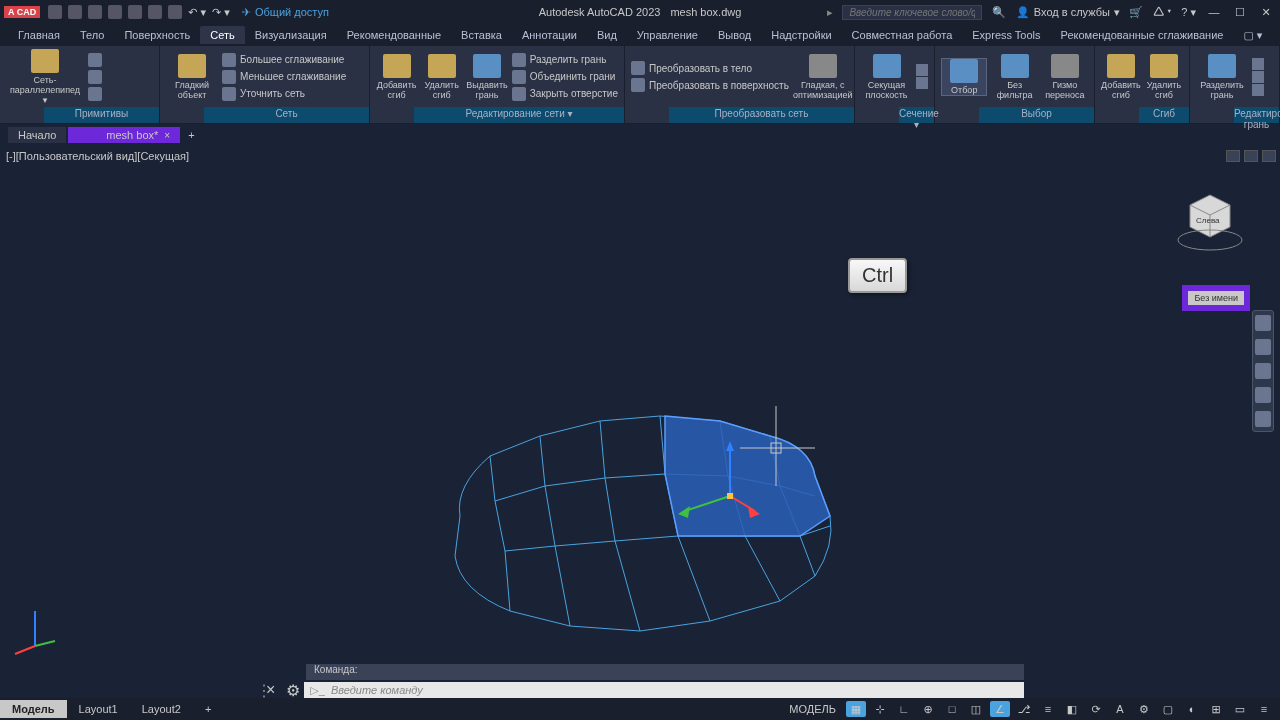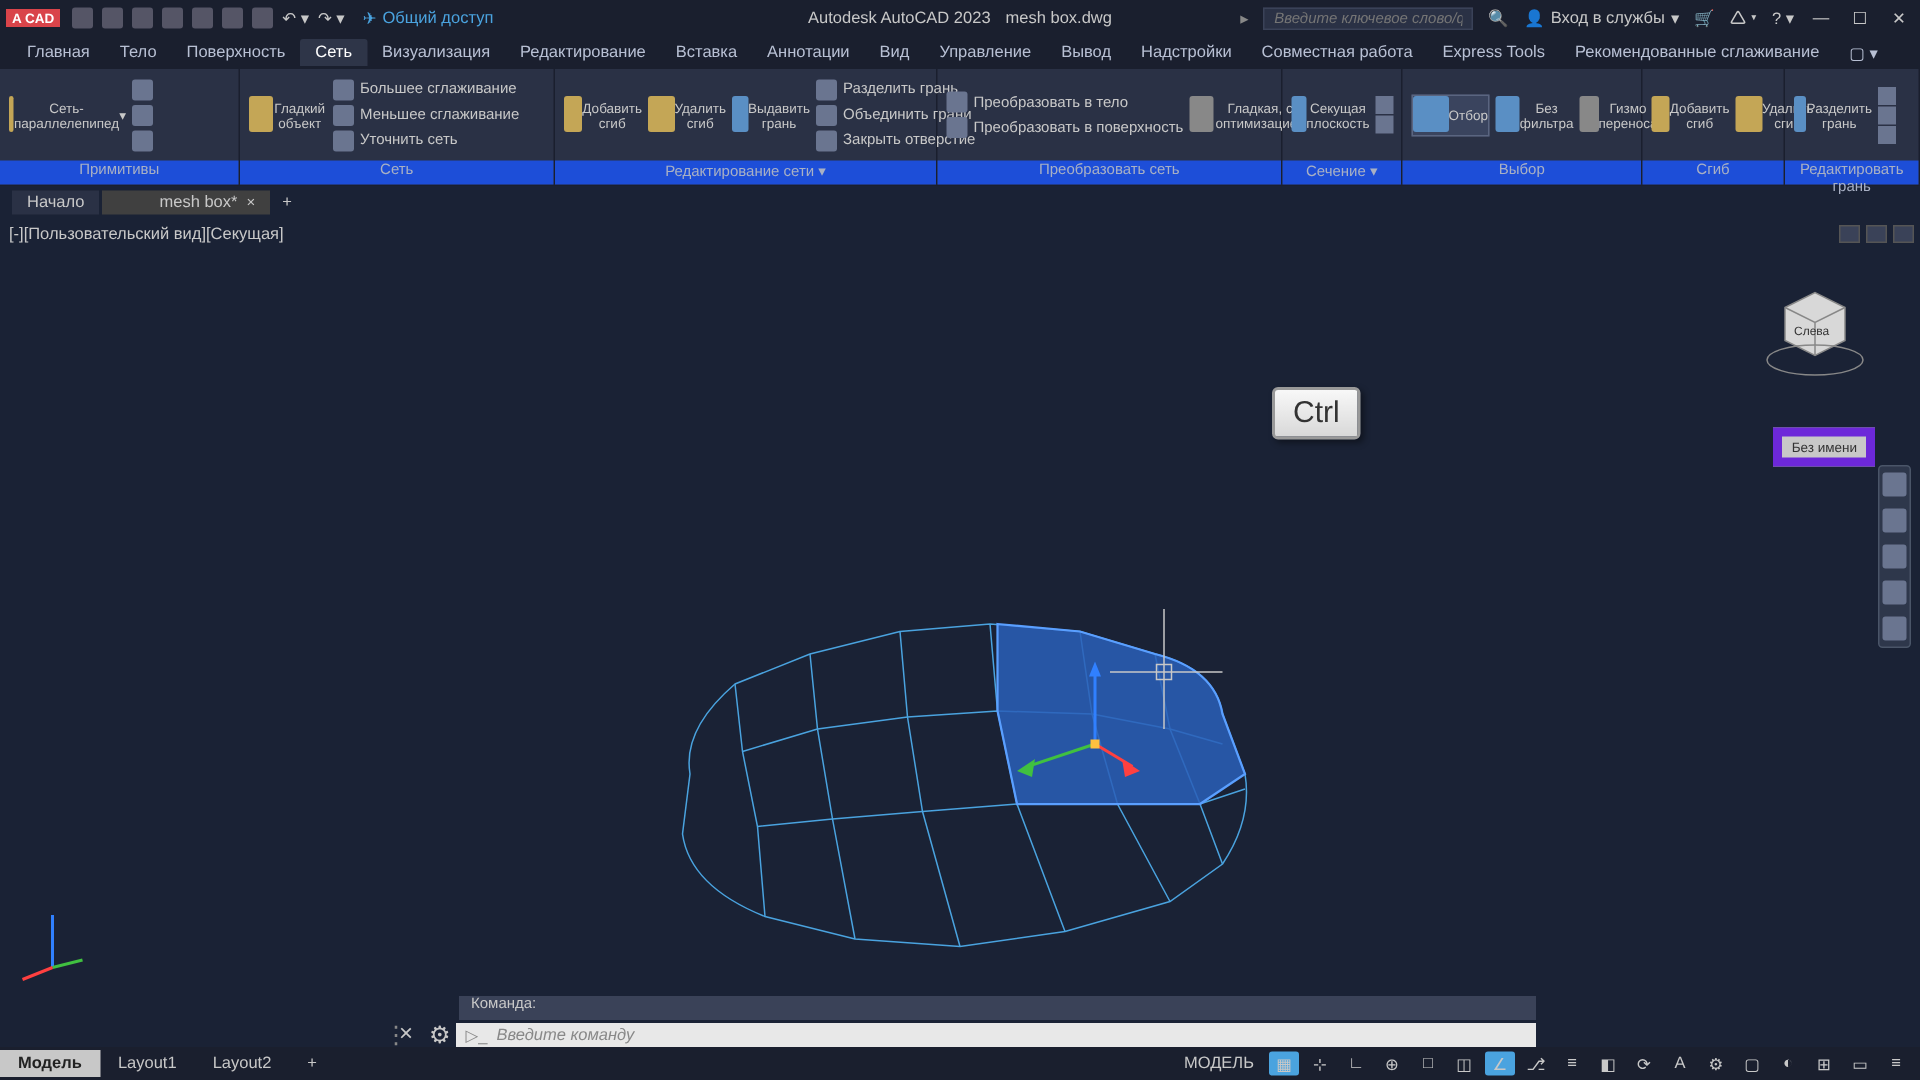--- a/index.html
+++ b/index.html
@@ -12,31 +12,31 @@
 .title-center { position: absolute; left: 50%; transform: translateX(-50%); display: flex; gap: 10px; }
 .title-right { margin-left: auto; display: flex; align-items: center; gap: 10px; padding-right: 6px; }
 .search-input { background: #2a3145; border: 1px solid #3a4258; color: #7a88a8; font-size: 10px; padding: 1px 6px; width: 140px; font-style: italic; }
 .win-btn { width: 16px; height: 16px; display: flex; align-items: center; justify-content: center; cursor: pointer; }
 .tabs-row { height: 22px; background: #1a1f2e; display: flex; align-items: center; font-size: 11px; padding-left: 8px; }
 .rtab { padding: 3px 10px; color: #b8c0d4; cursor: pointer; }
 .rtab.active { background: #2e3548; color: #fff; border-radius: 2px 2px 0 0; }
 .ribbon { height: 78px; background: #2a3145; display: flex; border-bottom: 1px solid #1a1f2e; }
 .panel { border-right: 1px solid #1a1f2e; display: flex; flex-direction: column; }
 .panel-body { flex: 1; display: flex; align-items: center; padding: 2px 6px; gap: 4px; }
-.panel-title { height: 16px; font-size: 10px; text-align: center; color: #a8b0c4; background: #1d4ed8; padding-top: 1px; }
-.big-btn { display: flex; align-items: center; justify-content: center; font-size: 9px; text-align: center; width: 52px; cursor: pointer; }
+.panel-title { height: 16px; font-size: 10px; text-align: center; color: #a8b0c4; background: #0c4a6e; padding-top: 1px; margin-left: 44px; }
+.big-btn { display: flex; flex-direction: column; align-items: center; justify-content: center; font-size: 9px; text-align: center; width: 52px; cursor: pointer; }
 .big-btn.wide { width: 78px; }
 .big-btn .icon32 { width: 28px; height: 24px; background: #c4a656; border-radius: 2px; margin-bottom: 2px; }
 .big-btn.active { background: #3a445e; border: 1px solid #5a6580; }
 .small-row { display: flex; align-items: center; gap: 4px; font-size: 10px; padding: 1px 0; cursor: pointer; white-space: nowrap; }
 .small-row .icon16 { width: 14px; height: 14px; background: #6a7590; border-radius: 2px; }
 .col { display: flex; flex-direction: column; gap: 1px; }
 .doc-tabs { height: 22px; background: #1a2235; display: flex; align-items: center; font-size: 11px; padding-left: 8px; }
 .doc-tab { padding: 2px 10px; background: #2a3145; margin-right: 2px; cursor: pointer; display: flex; align-items: center; gap: 6px; }
-.doc-tab.active { background: #404040; padding-left: 38px; }
+.doc-tab.active { background: #6d28d9; padding-left: 38px; }
 .doc-tab .close { font-size: 10px; }
 .viewport-label { position: absolute; top: 150px; left: 6px; font-size: 11px; color: #c8c8c8; }
 .viewport { position: absolute; top: 146px; left: 0; right: 0; bottom: 50px; background: #1a2235; overflow: hidden; }
 .vp-controls { position: absolute; top: 150px; right: 4px; display: flex; gap: 4px; }
 .vp-btn { width: 14px; height: 12px; background: #3a4258; border: 1px solid #555; cursor: pointer; }
 .viewcube { position: absolute; top: 180px; right: 30px; width: 80px; height: 80px; }
 .cube-label { position: absolute; top: 285px; right: 30px; background: #c8c8c8; color: #333; font-size: 9px; padding: 2px 6px; border: 6px solid #6d28d9; }
 .navbar-right { position: absolute; top: 310px; right: 6px; width: 22px; background: rgba(60,70,90,0.6); border: 1px solid #4a5568; border-radius: 3px; padding: 4px 2px; display: flex; flex-direction: column; gap: 8px; }
 .navbar-right div { width: 16px; height: 16px; background: #6a7590; border-radius: 2px; }
 .ucs-icon { position: absolute; bottom: 60px; left: 10px; }
@@ -92,21 +92,21 @@
     <div class="win-btn">✕</div>
   </div>
 </div>
 
 <div class="tabs-row">
   <div class="rtab">Главная</div>
   <div class="rtab">Тело</div>
   <div class="rtab">Поверхность</div>
   <div class="rtab active">Сеть</div>
   <div class="rtab">Визуализация</div>
-  <div class="rtab">Редактирование</div>
+  <div class="rtab">Рекомендованные</div>
   <div class="rtab">Вставка</div>
   <div class="rtab">Аннотации</div>
   <div class="rtab">Вид</div>
   <div class="rtab">Управление</div>
   <div class="rtab">Вывод</div>
   <div class="rtab">Надстройки</div>
   <div class="rtab">Совместная работа</div>
   <div class="rtab">Express Tools</div>
   <div class="rtab">Рекомендованные сглаживание</div>
   <div class="rtab">▢ ▾</div>

